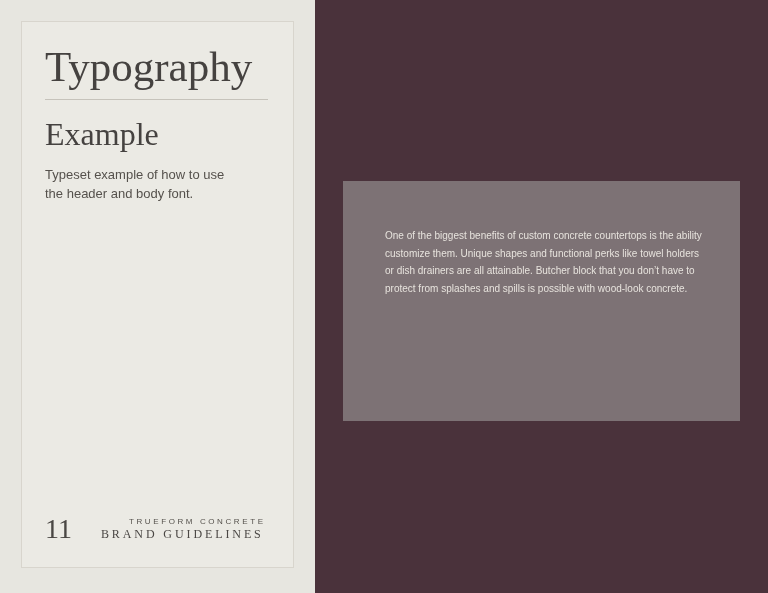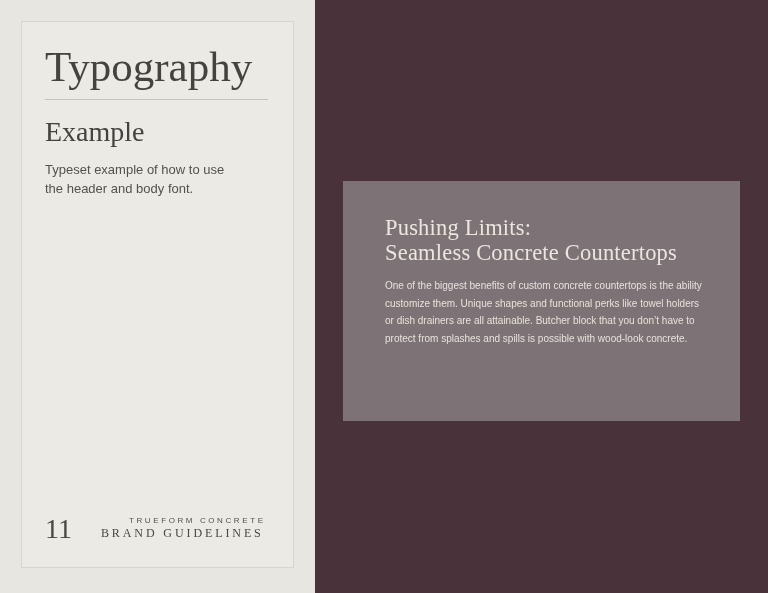--- a/index.html
+++ b/index.html
@@ -39,36 +39,36 @@
   }
   .divider {
     width: 223px; height: 0;
     border-top: 1px solid #c6c3bb;
     margin: 9px 0 0 0;
   }
   .section-heading {
     margin: 16px 0 0 0;
     font-family: "Liberation Serif", serif;
     font-weight: 400;
-    font-size: 28px;
+    font-size: 32px;
     line-height: 1.15;
     color: #454240;
   }
   .description {
     margin: 12px 0 0 0;
     font-size: 13px;
     line-height: 19px;
     color: #55514c;
     max-width: 200px;
   }
   .panel-footer {
     position: absolute;
     left: 23px; bottom: 24px;
     display: flex;
-    align-items: flex-start;
+    align-items: flex-end;
   }
   .page-number {
     font-family: "Liberation Serif", serif;
     font-size: 28px;
     line-height: 28px;
     color: #4a4744;
   }
   .footer-brand { margin-left: 29px; padding-bottom: 2px; }
   .footer-line1 {
     font-family: "Liberation Sans", sans-serif;
@@ -137,21 +137,17 @@
         <div class="footer-brand">
           <div class="footer-line1">TRUEFORM CONCRETE</div>
           <div class="footer-line2">BRAND GUIDELINES</div>
         </div>
       </div>
     </div>
   </div>
 
   <div class="right-panel">
     <div class="example-card">
-      <h3 class="card-heading">
-        <span class="heading-line">Pushing Limits:</span>
-        <span class="heading-line">Seamless Concrete Countertops</span>
-      </h3>
       <p class="card-body">One of the biggest benefits of custom concrete countertops is the ability customize them. Unique shapes and functional perks like towel holders or dish drainers are all attainable. Butcher block that you don’t have to protect from splashes and spills is possible with wood-look concrete.</p>
     </div>
   </div>
 
 </div>
 
 </body></html>

